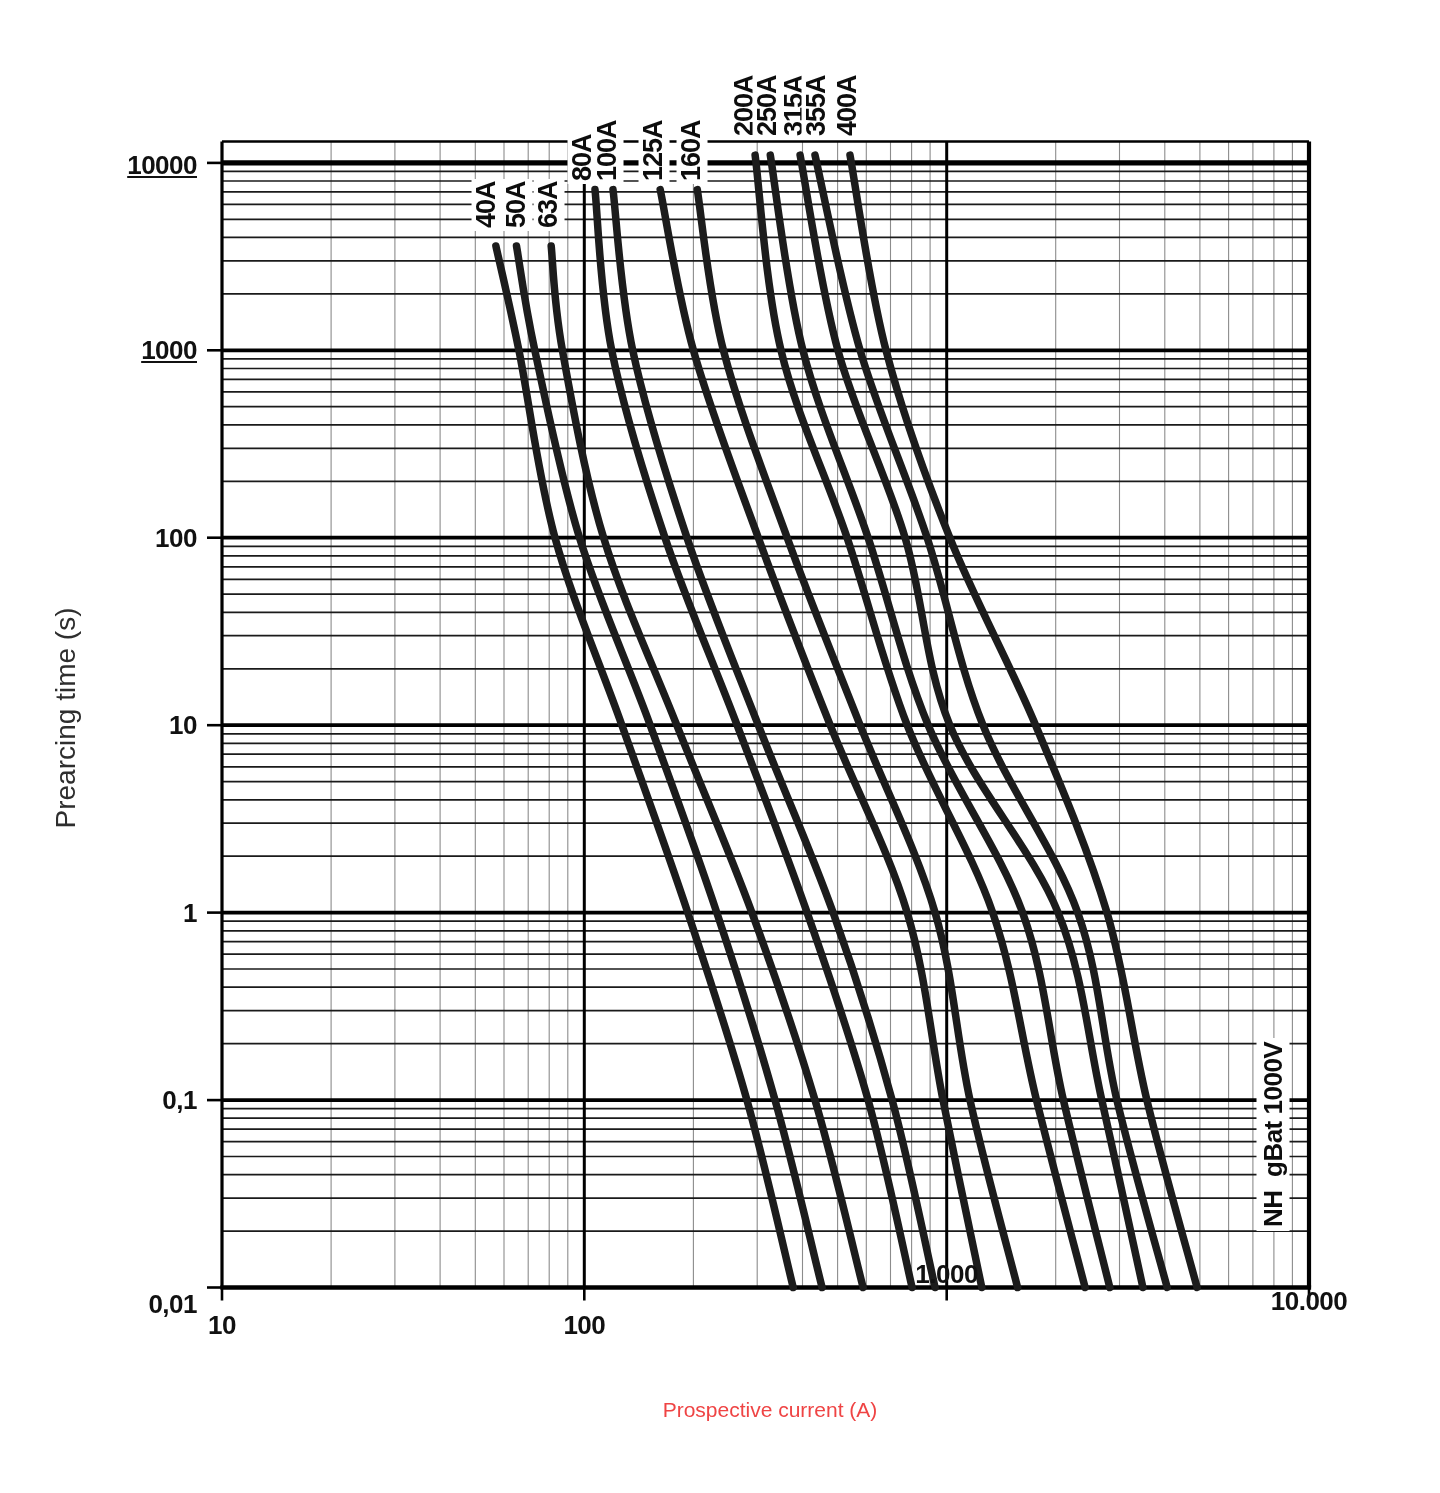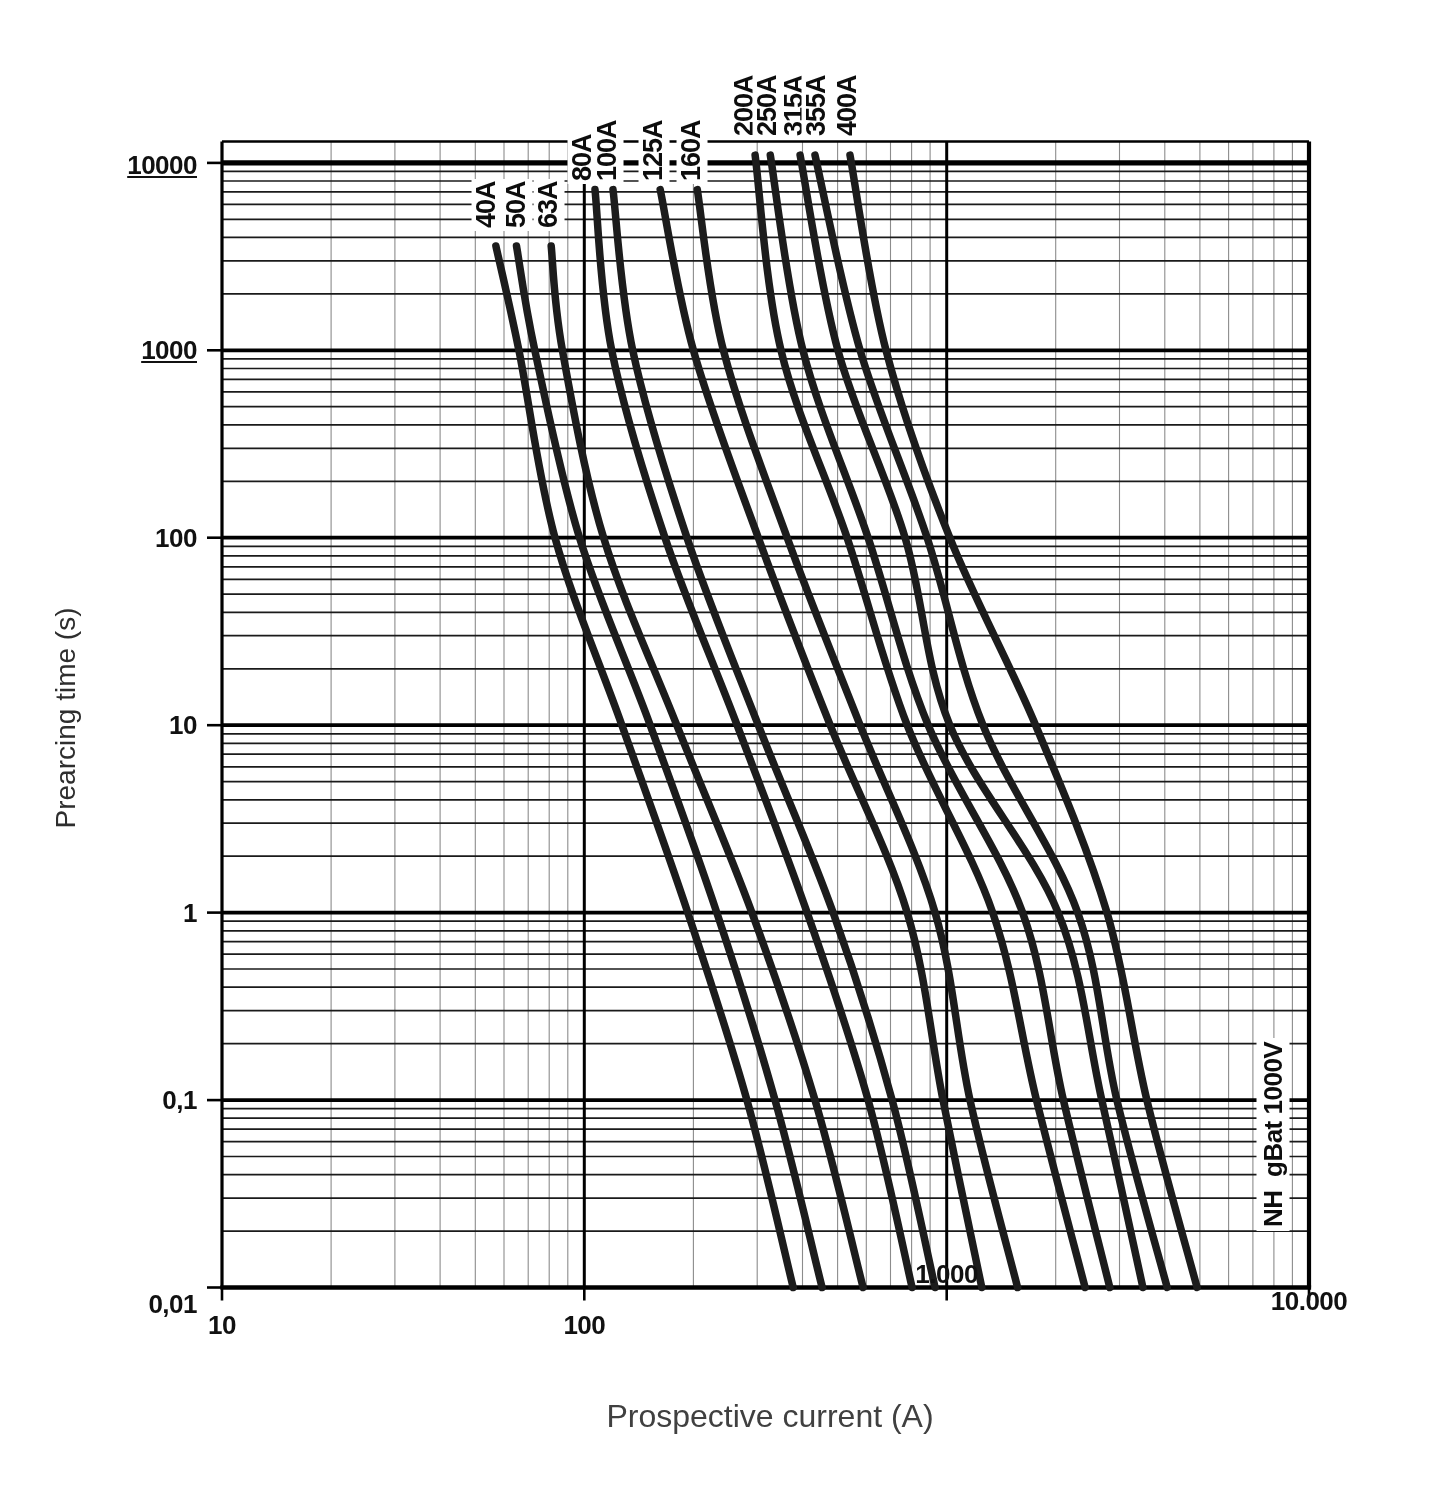--- a/index.html
+++ b/index.html
@@ -34,21 +34,21 @@
   }
   .axis-title-y {
     position:absolute; left:66px; top:718px;
     writing-mode:vertical-rl;
     transform:translate(-50%,-50%) rotate(180deg);
     font-size:28px; color:#2e2e2e; white-space:nowrap;
   }
   .axis-title-x {
     position:absolute; left:770px; top:1398px;
     transform:translateX(-50%);
-    font-size:32px; color:#404040; white-space:nowrap;
+    font-size:21px; color:#ef4444; white-space:nowrap;
   }
   .annotation {
     position:absolute; left:1273px; top:1231px;
     writing-mode:vertical-rl;
     transform:translate(-50%,-100%) rotate(180deg);
     background:#ffffff;
     font-size:26px; font-weight:bold; color:#0d0d0d;
     letter-spacing:-0.5px; white-space:pre;
     padding:4px 1px;
   }

